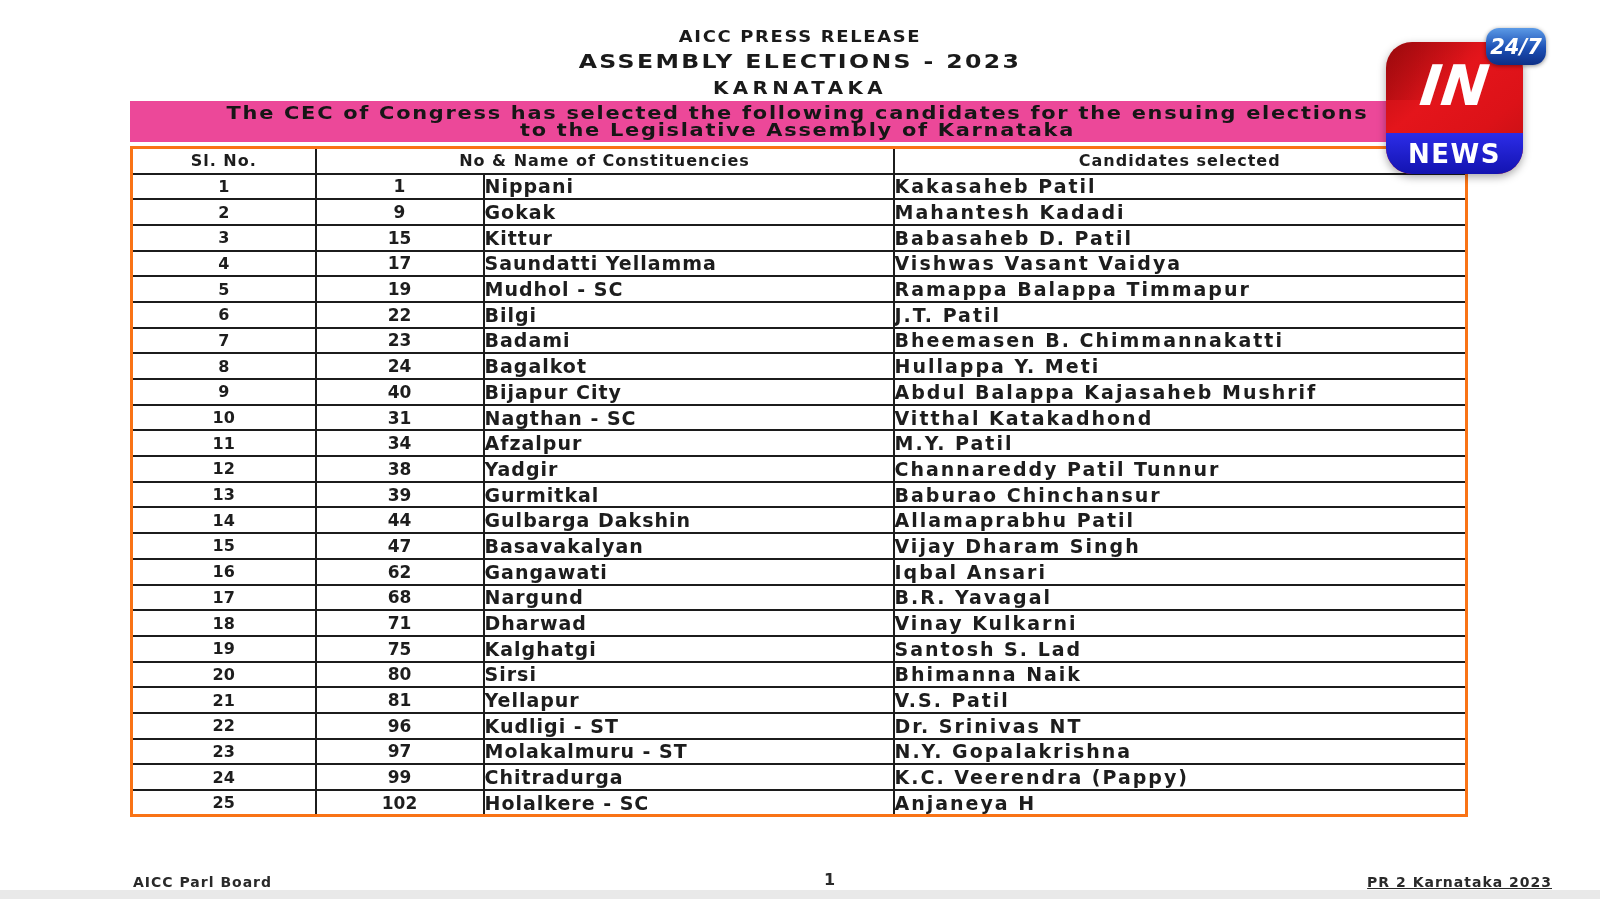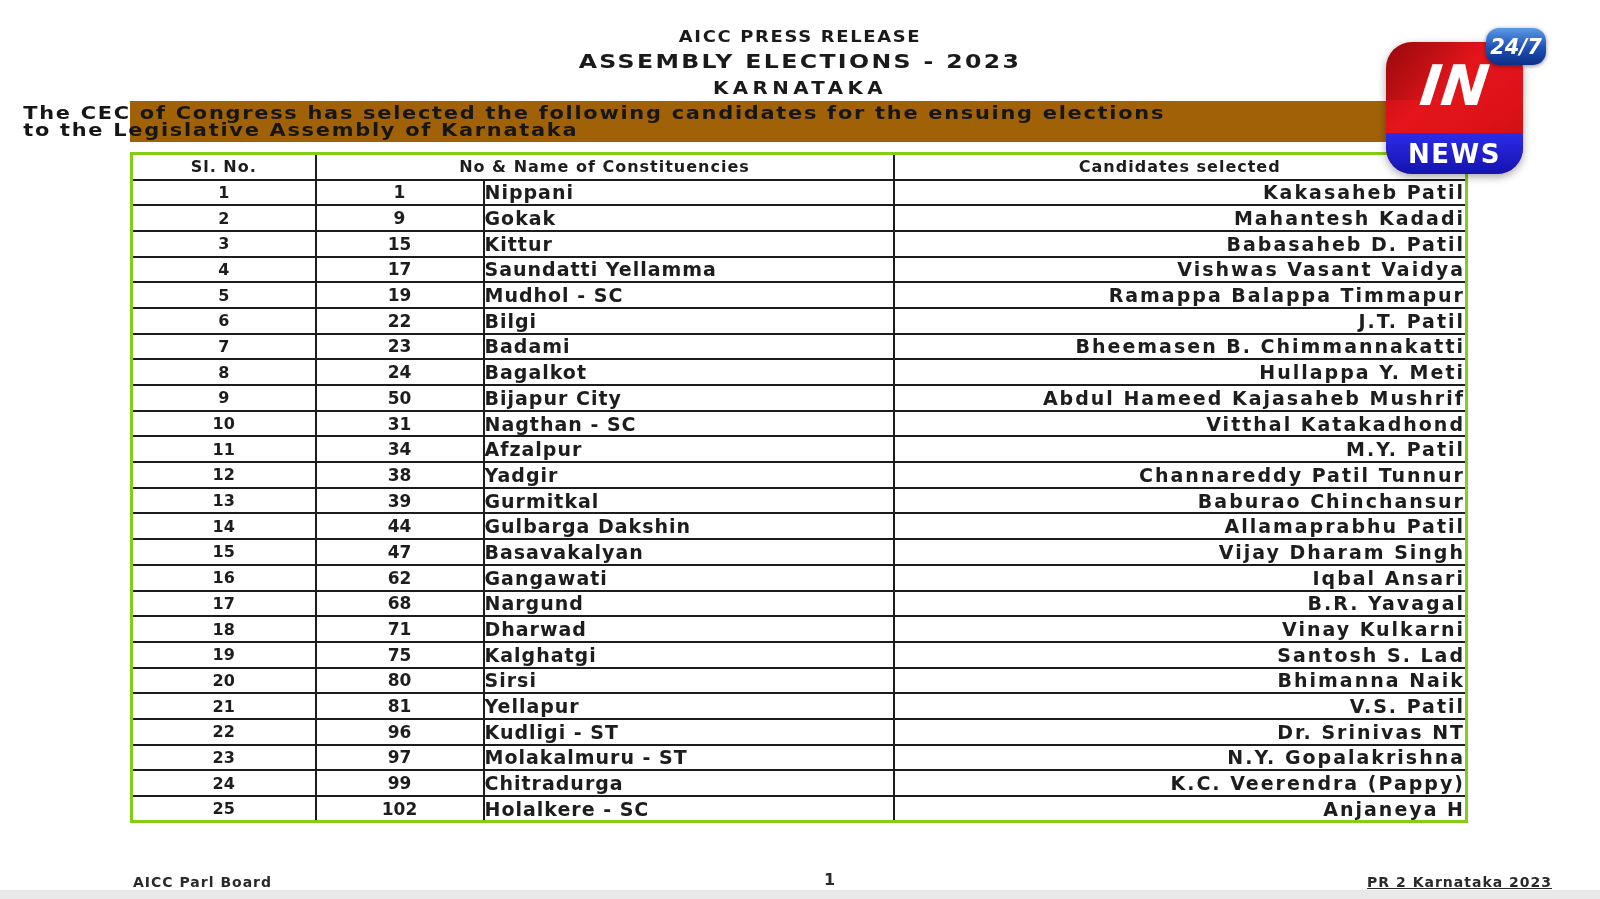--- a/index.html
+++ b/index.html
@@ -7,43 +7,43 @@
     position:relative; width:1600px; height:899px; background:#ffffff;
     font-family:"DejaVu Sans","Liberation Sans",sans-serif; color:#1b1b1b;
     overflow:hidden;
   }
   
   .doc-title { position:absolute; left:0; width:1600px; text-align:center; font-weight:bold; color:#1a1a1a; }
   .t1 { top:27px;  font-size:16px; letter-spacing:1.5px; transform:scaleX(1.12); }
   .t2 { top:49px;  font-size:20px; letter-spacing:2px;  transform:scaleX(1.18); }
   .t3 { top:77px;  font-size:18px; letter-spacing:4px;  transform:scaleX(1.10); }
   .intro {
-    position:absolute; top:101px; left:130px; width:1335px; text-align:left;
-    font-weight:bold; font-size:18px; line-height:17px; background:#a16207;
+    position:absolute; top:101px; left:130px; width:1335px; text-align:center;
+    font-weight:bold; font-size:18px; line-height:17px; background:#ec4899;
     padding:3px 0 4px 0; color:#161616;
   }
   .intro .line { transform:scaleX(1.16); transform-origin:50% 50%; letter-spacing:1.5px; white-space:nowrap; }
   
   table.cands {
-    position:absolute; top:152px; left:130px; width:1335px;
+    position:absolute; top:146px; left:130px; width:1335px;
     border-collapse:collapse; table-layout:fixed;
-    border:3px solid #84cc16;
+    border:3px solid #f97316;
   }
   table.cands th, table.cands td {
     border:2px solid #1c1c1c; padding:0 0 0 0; font-weight:bold; color:#1d1d1d;
     overflow:hidden; white-space:nowrap;
   }
   table.cands thead tr { height:26px; }
   table.cands tbody tr { height:25.7px; }
   table.cands th { font-size:16px; letter-spacing:1px; text-align:center; }
   td.c-sl   { text-align:center; font-size:16px; }
   td.c-no   { text-align:center; font-size:17px; }
   td.c-name { text-align:left; padding-left:10px; font-size:19px; letter-spacing:1px;
               border-left:4px double #8f8f8f; }
-  td.c-cand { text-align:right; padding-left:10px; font-size:19px; letter-spacing:2px; }
+  td.c-cand { text-align:left; padding-left:10px; font-size:19px; letter-spacing:2px; }
   
   .footer-item { position:absolute; font-weight:bold; font-size:14px; letter-spacing:1px; color:#2a2a2a;margin-top:8px; }
   .f-left   { left:133px;  top:866px; }
   .f-center { left:770px;  top:862px; width:120px; text-align:center; font-size:16px; }
   .f-right  { right:48px;  top:866px;text-decoration:underline; }
   .bottom-strip { position:absolute; left:0; bottom:0; width:1600px; height:9px; background:#e9e9e9; }
   
   .logo { position:absolute; left:1386px; top:28px; width:162px; height:150px; z-index:5; }
   .logo .redbox {
     position:absolute; left:0; top:14px; width:137px; height:132px; border-radius:26px;
@@ -156,23 +156,23 @@
 
         <tr>
           <td class="c-sl">8</td>
           <td class="c-no">24</td>
           <td class="c-name">Bagalkot</td>
           <td class="c-cand">Hullappa Y. Meti</td>
         </tr>
 
         <tr>
           <td class="c-sl">9</td>
-          <td class="c-no">50</td>
+          <td class="c-no">40</td>
           <td class="c-name">Bijapur City</td>
-          <td class="c-cand">Abdul Hameed Kajasaheb Mushrif</td>
+          <td class="c-cand">Abdul Balappa Kajasaheb Mushrif</td>
         </tr>
 
         <tr>
           <td class="c-sl">10</td>
           <td class="c-no">31</td>
           <td class="c-name">Nagthan - SC</td>
           <td class="c-cand">Vitthal Katakadhond</td>
         </tr>
 
         <tr>

